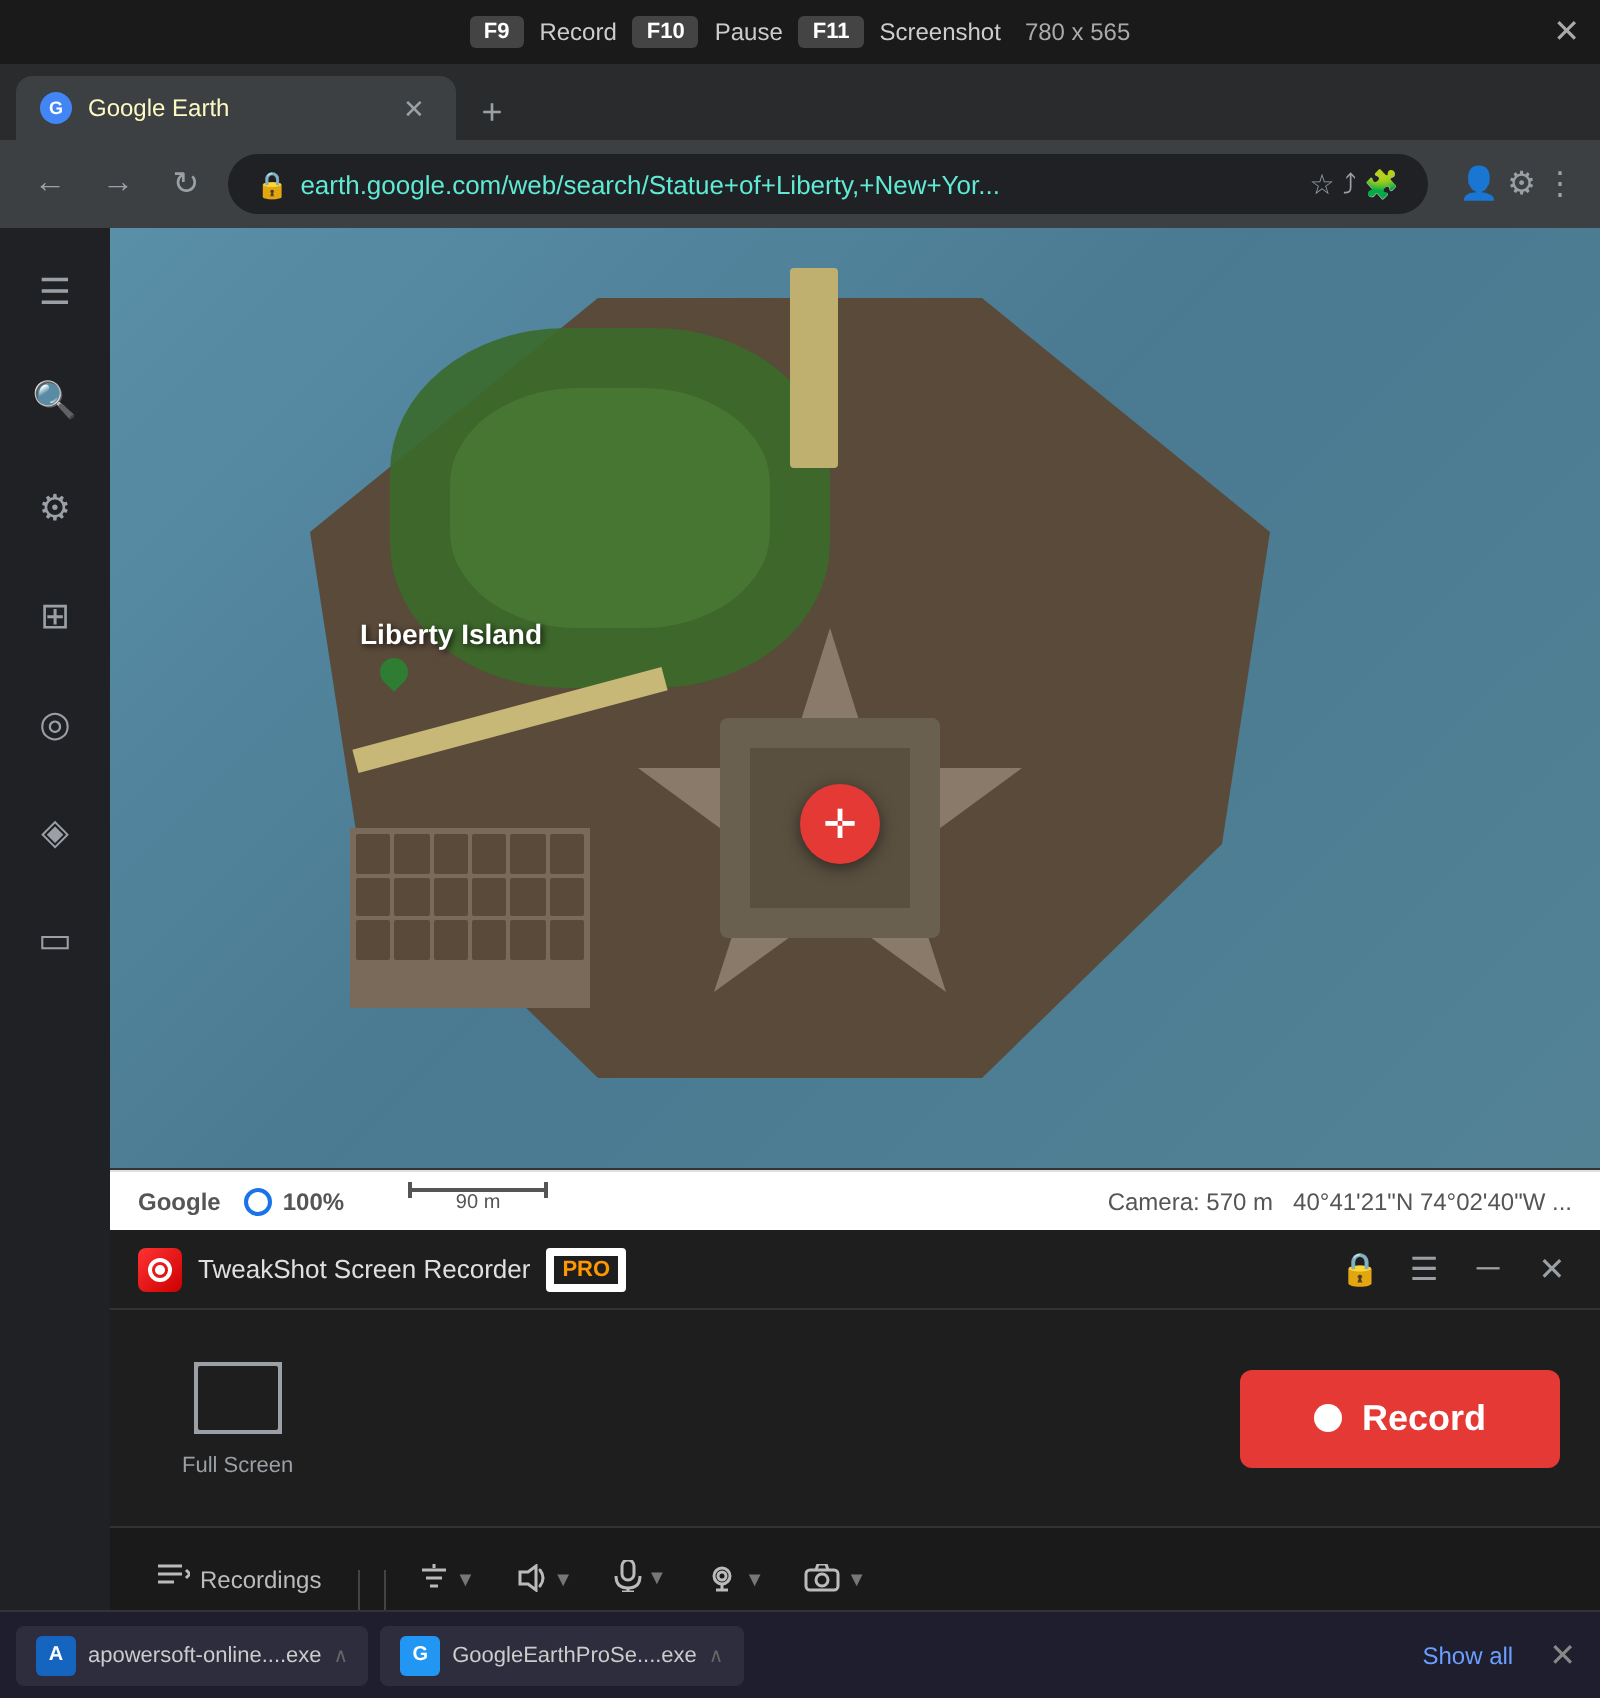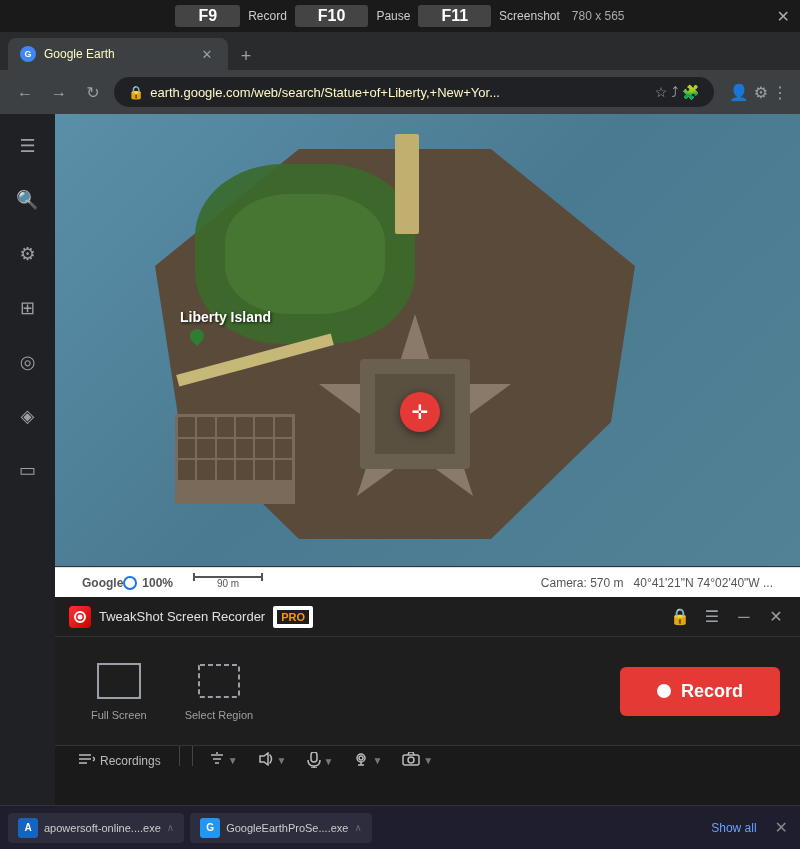--- a/index.html
+++ b/index.html
@@ -18,22 +18,22 @@
       display: flex;
       align-items: center;
       justify-content: center;
       gap: 8px;
       position: relative;
       z-index: 100;
     }
     .top-record-bar .key-badge {
       background: #444;
       color: #fff;
-      font-size: 16px;
-      padding: 2px 23px;
+      font-size: 11px;
+      padding: 2px 7px;
       border-radius: 3px;
       font-weight: bold;
     }
     .top-record-bar .action-label {
       color: #ccc;
       font-size: 12px;
     }
     .top-record-bar .close-icon-top {
       position: absolute;
       right: 10px;
@@ -132,21 +132,21 @@
       border-radius: 20px;
       height: 30px;
       padding: 0 14px;
       color: #e8eaed;
       font-size: 13px;
       display: flex;
       align-items: center;
       gap: 6px;
     }
     .address-text {
-      color: #fef9c3;
+      color: #5eead4;
       font-size: 13px;
       flex: 1;
     }
     .address-icons {
       display: flex;
       gap: 4px;
       color: #9aa0a6;
       font-size: 14px;
     }
     .chrome-menu-icons {
@@ -352,24 +352,24 @@
     }
     .record-dot {
       width: 14px;
       height: 14px;
       background: white;
       border-radius: 50%;
     }
 
     
     .recorder-toolbar {
-      height: 60px;
+      height: 42px;
       background: #1a1a1a;
       display: flex;
-      align-items: flex-start;
+      align-items: flex-end;
       padding: 0 14px;
       gap: 4px;
       border-top: 1px solid #333;
     }
     .toolbar-item {
       display: flex;
       align-items: center;
       gap: 5px;
       padding: 6px 10px;
       border-radius: 4px;
@@ -400,22 +400,22 @@
       font-size: 10px;
       color: #777;
     }
 
     
     .status-bar {
       height: 30px;
       background: #fff;
       display: flex;
       align-items: center;
-      padding: 0 27px;
-      gap: 0;
+      padding: 0 14px;
+      gap: 12px;
       border-top: 1px solid #e0e0e0;
     }
     .status-google {
       font-size: 12px;
       color: #555;
       font-weight: bold;
     }
     .status-zoom {
       display: flex;
       align-items: center;
@@ -802,28 +802,20 @@
                   <rect x="1" y="1" width="42" height="34" rx="2"></rect>
                   <polyline points="1,9 1,1 9,1"></polyline>
                   <polyline points="35,1 43,1 43,9"></polyline>
                   <polyline points="1,27 1,35 9,35"></polyline>
                   <polyline points="43,27 43,35 35,35"></polyline>
                 </svg>
               </div>
               <span class="mode-label">Full Screen</span>
             </div>
 
-            <div class="capture-mode">
-              <div class="mode-icon">
-                <svg width="44" height="36" viewBox="0 0 44 36" fill="none" stroke="#9aa0a6" stroke-width="2" stroke-dasharray="5,3">
-                  <rect x="2" y="2" width="40" height="32" rx="1"></rect>
-                </svg>
-              </div>
-              <span class="mode-label">Select Region</span>
-            </div>
 
 
           </div>
 
           <button class="record-btn">
             <span class="record-dot"></span>
             <span>Record</span>
           </button>
         </div>
 

